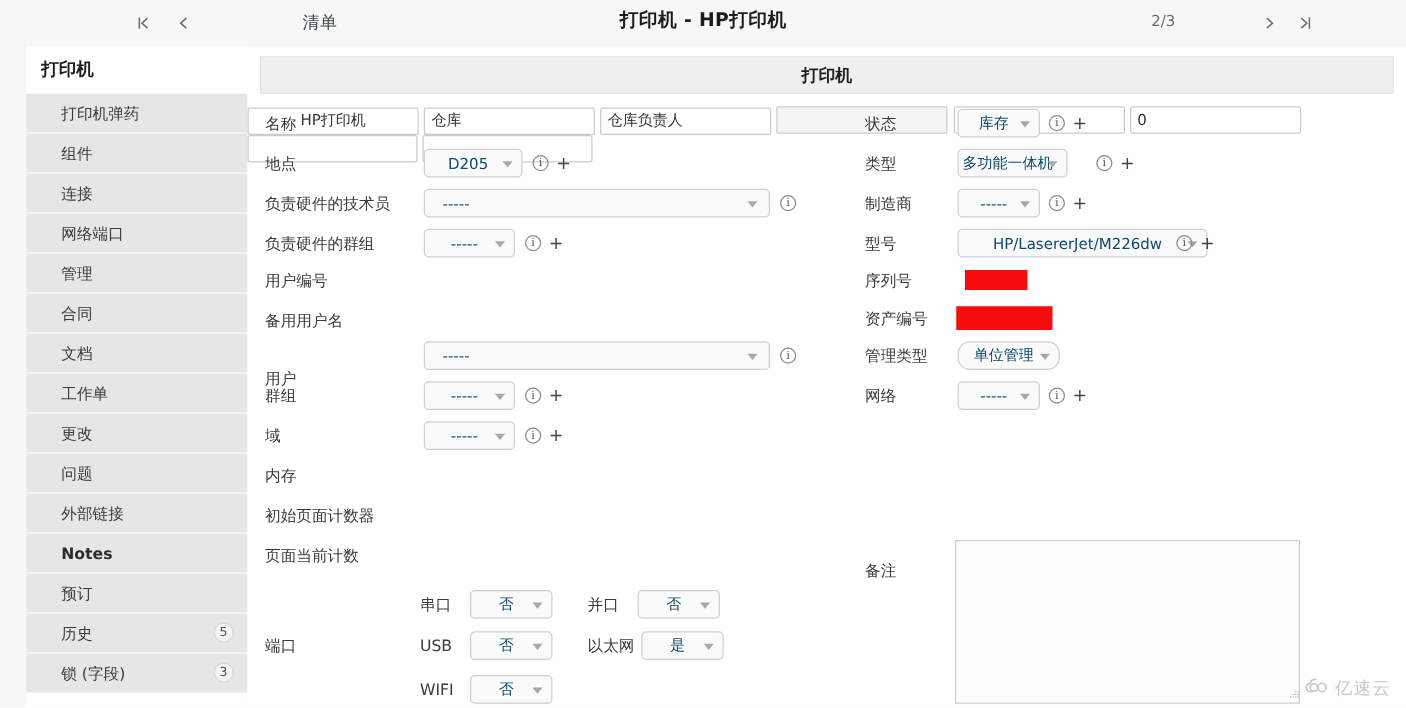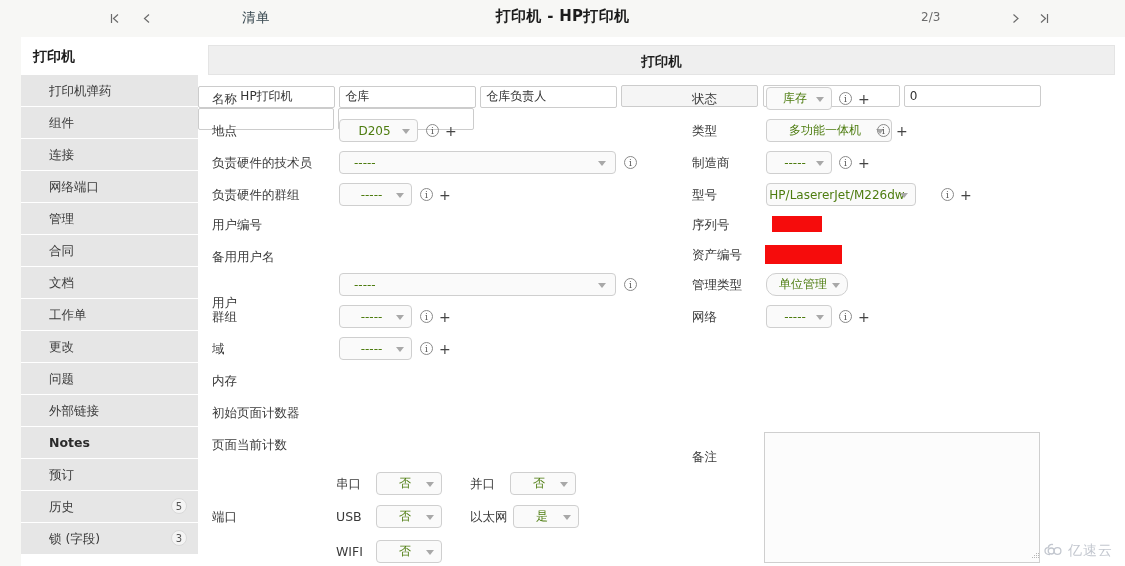--- a/index.html
+++ b/index.html
@@ -75,21 +75,21 @@
   }
   input.txt{
     height:22px;box-sizing:border-box;border:1px solid #ccc;border-radius:2px;
     background:#fff;font-size:12px;color:#333;padding:0 5px;
     font-family:"DejaVu Sans","Liberation Sans",sans-serif;outline:none;
   }
   input.txt.disabled{background:#f5f5f5;}
   .sel{
     position:relative;height:23px;box-sizing:border-box;
     border:1px solid #cfcfcf;border-radius:4px;background:#fafafa;
-    font-size:12px;color:#4d7c0f;cursor:pointer;
+    font-size:12px;color:#0c4a6e;cursor:pointer;
     display:flex;align-items:center;justify-content:center;
   }
   .sel .sel-txt{padding:0 16px 0 8px;white-space:nowrap;}
   .sel.wide{justify-content:flex-start;}
   .sel.wide .sel-txt{padding-left:14px;}
   .sel .caret{
     position:absolute;right:7px;top:50%;margin-top:-2px;
     width:0;height:0;border-left:4px solid transparent;border-right:4px solid transparent;
     border-top:5px solid #a8a8a8;
   }
@@ -277,37 +277,37 @@
       
       <div class="lbl" style="left:494px;top:6px;">状态</div>
       <div class="sel" style="position:absolute;left:568px;top:2px;width:66px;">
         <span class="sel-txt">库存</span>
         <span class="caret"></span>
       </div>
       <div class="info-i" style="left:641px;top:7px;">i</div>
       <div class="plus" style="left:660px;top:8px;">+</div>
 
       <div class="lbl" style="left:494px;top:38px;">类型</div>
-      <div class="sel" style="position:absolute;left:568px;top:34px;width:126px;">
+      <div class="sel" style="position:absolute;left:568px;top:34px;width:88px;">
         <span class="sel-txt">多功能一体机</span>
         <span class="caret"></span>
       </div>
       <div class="info-i" style="left:679px;top:39px;">i</div>
       <div class="plus" style="left:698px;top:40px;">+</div>
 
       <div class="lbl" style="left:494px;top:70px;">制造商</div>
       <div class="sel" style="position:absolute;left:568px;top:66px;width:66px;">
         <span class="sel-txt">-----</span>
         <span class="caret"></span>
       </div>
       <div class="info-i" style="left:641px;top:71px;">i</div>
       <div class="plus" style="left:660px;top:72px;">+</div>
 
       <div class="lbl" style="left:494px;top:102px;">型号</div>
-      <div class="sel" style="position:absolute;left:568px;top:98px;width:150px;">
+      <div class="sel" style="position:absolute;left:568px;top:98px;width:200px;">
         <span class="sel-txt">HP/LasererJet/M226dw</span>
         <span class="caret"></span>
       </div>
       <div class="info-i" style="left:743px;top:103px;">i</div>
       <div class="plus" style="left:762px;top:104px;">+</div>
 
       <div class="lbl" style="left:494px;top:132px;">序列号</div>
       <input class="txt" style="left: 566px; top: 128px; width: 136px;" value="">
       <div class="redact" style="left:574px;top:131px;width:50px;height:16px;"></div>
 

